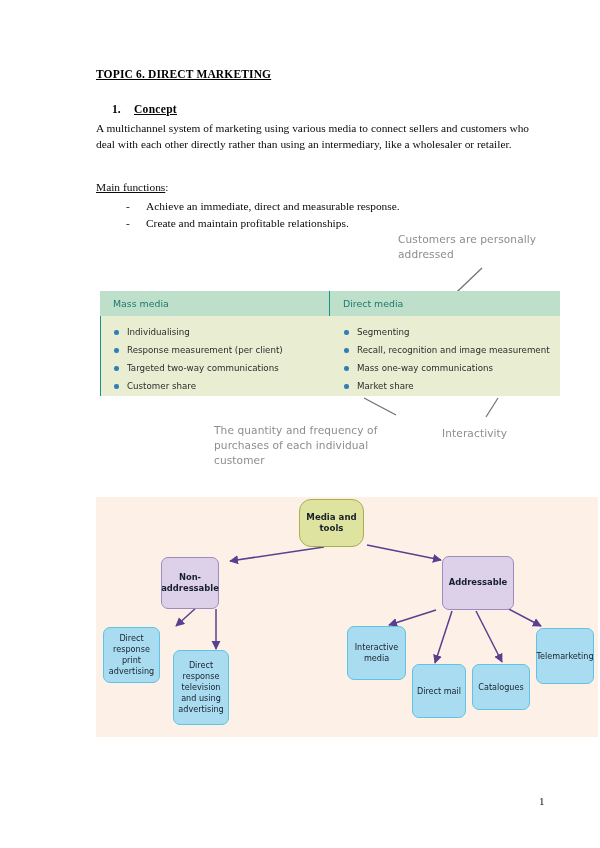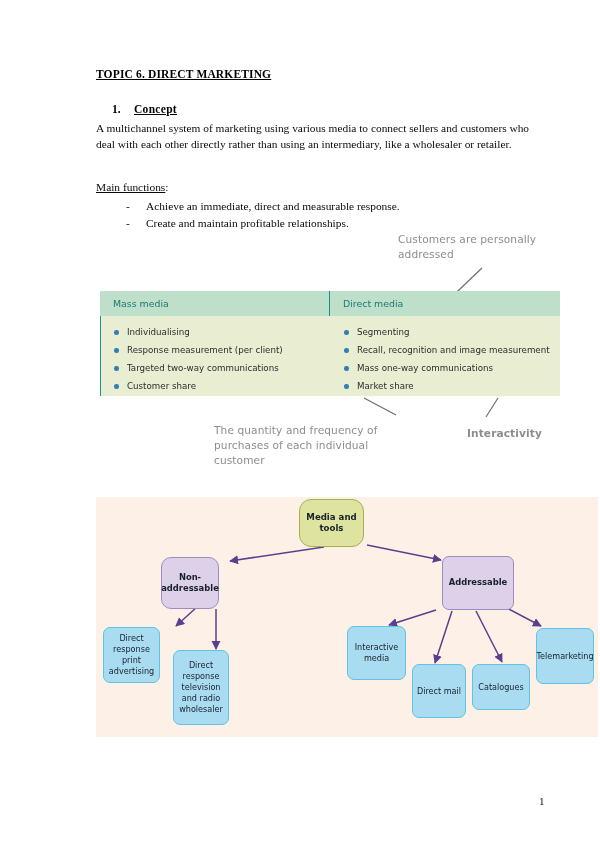--- a/index.html
+++ b/index.html
@@ -99,21 +99,21 @@
   .annot {
     position: absolute;
     font-family: "DejaVu Sans", "Liberation Sans", sans-serif;
     font-size: 10.6px;
     line-height: 15px;
     color: #8e8d8d;
     letter-spacing: 0.1px;
   }
   #annot-customers { left: 374px; top: 232px; width: 170px; }
   #annot-quantity  { left: 190px; top: 423px; width: 190px; }
-  #annot-interact  { left: 443px; top: 426px; width: 120px; font-weight: bold; }
+  #annot-interact  { left: 418px; top: 426px; width: 120px; }
 
   .leaders {
     position: absolute;
     left: 0; top: 0;
     width: 600px; height: 848px;
     pointer-events: none;
   }
 
   
   .cmp-table {
@@ -310,25 +310,25 @@
         <line x1="356" y1="114" x2="339" y2="166"></line>
 
         <line x1="380" y1="114" x2="406" y2="165"></line>
 
         <line x1="409" y1="110" x2="445" y2="129"></line>
       </g>
     </svg>
 
     <div class="dnode root" style="left:203px; top:2px;   width:65px;  height:48px;border-radius:12px;">Media and tools</div>
 
-    <div class="dnode branch" style="left:65px;  top:60px;  width:58px;  height:52px;border-radius:10px;">Non-addressable</div>
+    <div class="dnode branch" style="left:65px;  top:60px;  width:58px;  height:52px;">Non-addressable</div>
     <div class="dnode branch" style="left:346px; top:59px;  width:72px;  height:54px;">Addressable</div>
 
     <div class="dnode leaf" style="left:7px;   top:130px; width:57px;  height:56px;">Direct response print advertising</div>
-    <div class="dnode leaf" style="left:77px;  top:153px; width:56px;  height:75px;">Direct response television and radio wholesaler</div>
+    <div class="dnode leaf" style="left:77px;  top:153px; width:56px;  height:75px;">Direct response television and using advertising</div>
 
     <div class="dnode leaf" style="left:251px; top:129px; width:59px;  height:54px;">Interactive media</div>
     <div class="dnode leaf" style="left:316px; top:167px; width:54px;  height:54px;text-align:center;">Direct mail</div>
     <div class="dnode leaf" style="left:376px; top:167px; width:58px;  height:46px;">Catalogues</div>
     <div class="dnode leaf" style="left:440px; top:131px; width:58px;  height:56px;">Telemarketing</div>
 
   </div>
 
   <div class="page-number">1</div>
 

